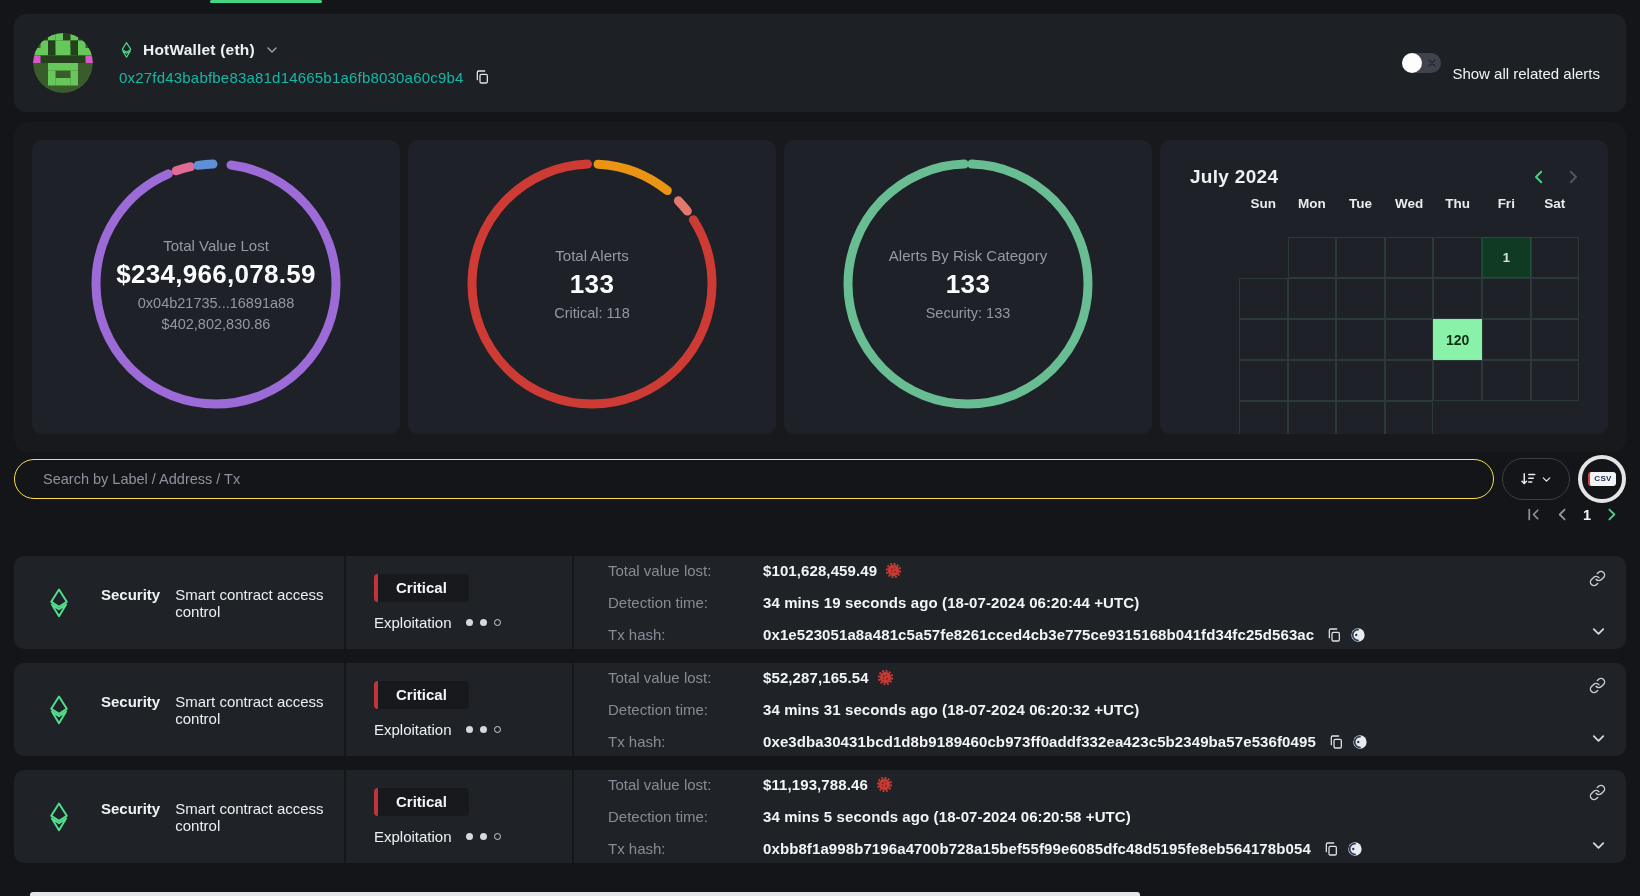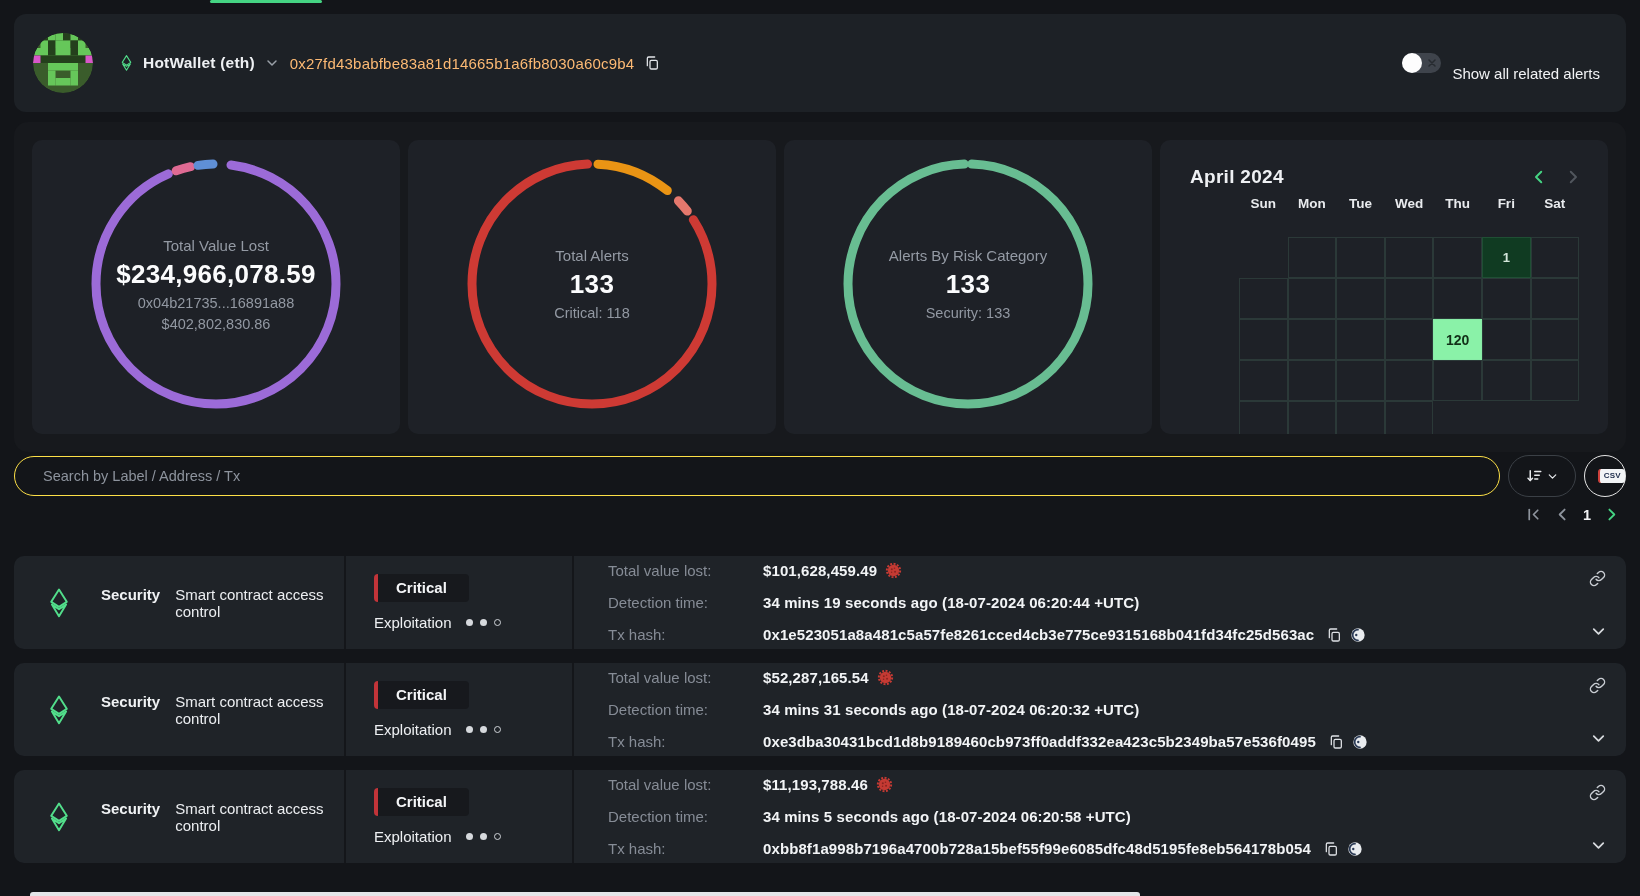--- a/index.html
+++ b/index.html
@@ -6,25 +6,25 @@
   .viewport{position:relative;width:1640px;height:896px;background:#131519;overflow:hidden;
     font-family:"Liberation Sans","DejaVu Sans",sans-serif;color:#eef0f3;}
 
   
   .tab-indicator{position:absolute;left:210px;top:0;width:112px;height:3px;background:#45d483;border-radius:2px;}
 
   
   .header-card{position:absolute;left:14px;top:14px;width:1612px;height:98px;background:#1d2126;border-radius:12px;
     display:flex;align-items:center;padding:0 26px 0 19px;box-sizing:border-box;}
   .avatar{width:60px;height:60px;border-radius:50%;overflow:hidden;flex:0 0 auto;}
-  .wallet-block{margin-left:26px;display:flex;flex-direction:row;gap:10px;}
+  .wallet-block{margin-left:26px;display:flex;flex-direction:column;gap:10px;}
   .wallet-line1{display:flex;align-items:center;gap:9px;cursor:pointer;}
   .wallet-name{font-size:15.5px;font-weight:700;letter-spacing:.2px;}
   .wallet-line2{display:flex;align-items:center;gap:10px;}
-  .wallet-address{font-size:15px;color:#fdba74;letter-spacing:.2px;}
+  .wallet-address{font-size:15px;color:#14b8a6;letter-spacing:.2px;}
   .toggle-group{margin-left:auto;display:flex;align-items:center;gap:11px;}
   .toggle{position:relative;width:39px;height:20px;border-radius:11px;background:#3f444c;cursor:pointer;}
   .toggle .knob{position:absolute;left:0;top:0;width:20px;height:20px;border-radius:50%;background:#fdfdfd;}
   .toggle .x-ic{position:absolute;right:3px;top:4px;width:12px;height:12px;color:#272b30;}
   .toggle-label{font-size:15px;color:#f2f3f5;margin-top:20px;}
 
   
   .summary-panel{position:absolute;left:14px;top:122px;width:1612px;height:330px;background:#17191d;border-radius:14px;
     padding:18px;box-sizing:border-box;display:flex;gap:8px;}
   .gauge-card{width:368px;flex:0 0 auto;background:#1e2127;border-radius:10px;position:relative;overflow:hidden;}
@@ -52,22 +52,22 @@
   .cal-cell.bright{background:#8af2a8;color:#123018;font-size:14px;font-weight:700;}
 
   
   .search-row{position:absolute;left:14px;top:455px;width:1612px;display:flex;align-items:center;gap:8px;}
   .search-input{flex:1;height:40px;background:transparent;border:1px solid #fde047;border-radius:21px;
     padding:0 28px;color:#dfe2e6;font-size:14.5px;outline:none;box-sizing:border-box;
     font-family:"Liberation Sans","DejaVu Sans",sans-serif;}
   .search-input::placeholder{color:#8d939d;}
   .sort-btn{width:66px;height:40px;border:1px solid #3b4046;border-radius:21px;background:transparent;
     display:flex;align-items:center;justify-content:center;gap:3px;color:#e8eaed;cursor:pointer;}
-  .csv-btn{width:40px;height:40px;border:1px solid #e5e5e5;border-radius:50%;background:transparent;
-    display:flex;align-items:center;justify-content:flex-end;cursor:pointer;}
+  .csv-btn{width:40px;height:40px;border:4px solid #e5e5e5;border-radius:50%;background:transparent;
+    display:flex;align-items:center;justify-content:center;cursor:pointer;}
   .csv-box{background:#f2f4f6;border-left:2px solid #d0413c;border-radius:3px;padding:3px 4px;
     font-size:8px;font-weight:700;color:#1c2b4a;letter-spacing:.3px;line-height:1;}
 
   
   .pagination{position:absolute;top:506px;right:20px;display:flex;align-items:center;gap:12px;}
   .pg-ic{width:17px;height:17px;color:#8e949d;cursor:pointer;}
   .pg-num{font-size:14.5px;font-weight:600;color:#f3f4f6;}
   .pg-next{color:#45d483;}
 
   
@@ -272,21 +272,21 @@
         </svg>
         <div class="gauge-text">
           <div class="g-title">Alerts By Risk Category</div>
           <div class="g-value">133</div>
           <div class="g-sub">Security: 133</div>
         </div>
       </div>
     </div>
 
     <div class="cal-card">
-      <div class="cal-title">April 2024</div>
+      <div class="cal-title">July 2024</div>
       <div class="cal-nav">
         <svg class="nav-btn nav-prev">
             <use href="#i-chev-left"></use>
           </svg>
         <svg class="nav-btn nav-next">
             <use href="#i-chev-right"></use>
           </svg>
       </div>
       <div class="cal-weekdays" id="cal-weekdays">
           <span class="wd">Sun</span>

